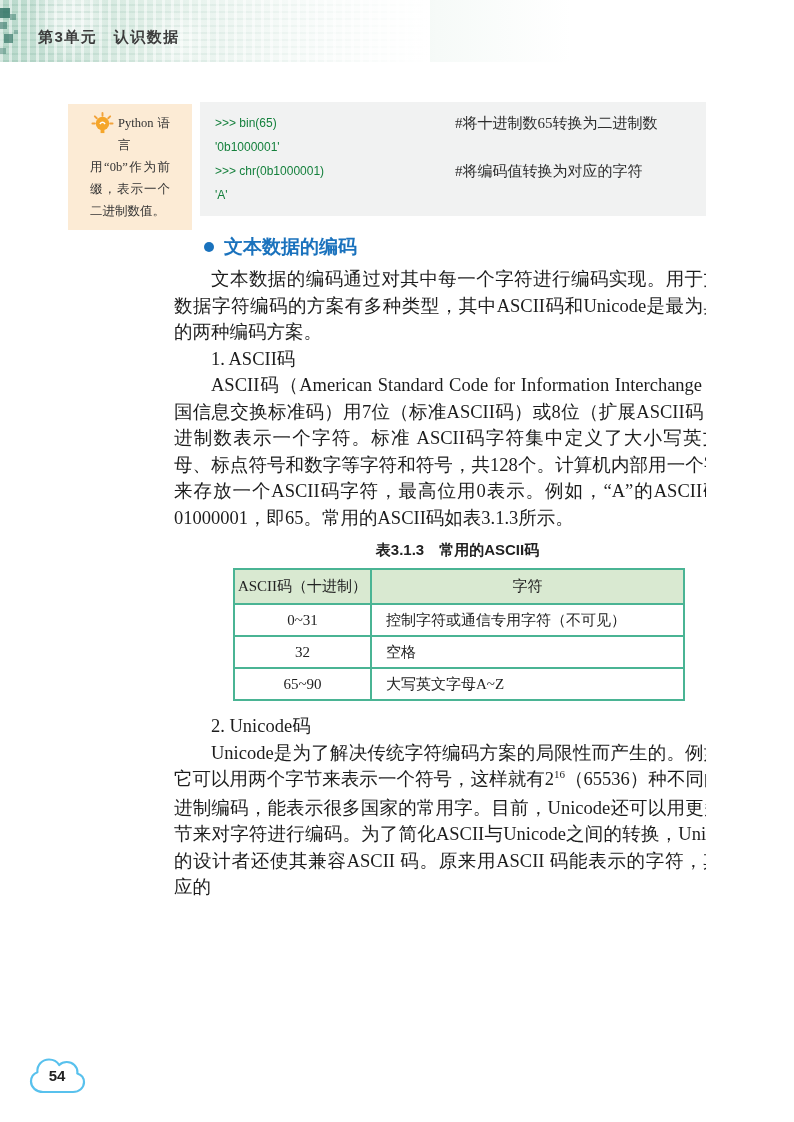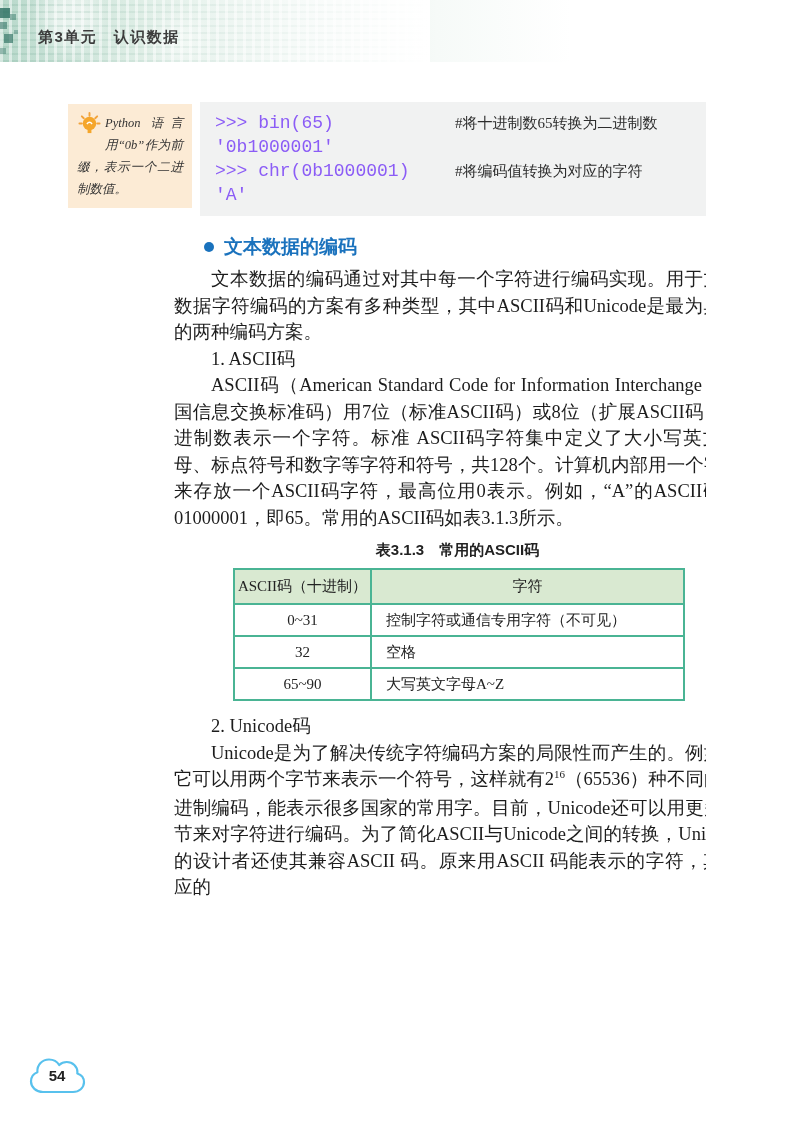--- a/index.html
+++ b/index.html
@@ -32,33 +32,33 @@
   .c6 { left:14px; top:30px; width:4px; height:4px; opacity:.35; }
   .band-title {
     position:absolute; left:38px; top:28px;
     font-family:"Liberation Sans","DejaVu Sans",sans-serif;
     font-weight:bold; font-size:15px; color:#3c3c3c; letter-spacing:1.5px;
   }
 
   
   .tip {
     position:absolute; left:68px; top:104px; width:124px; min-height:93px;
-    background:#fcebd5; padding:8px 9px; box-sizing:border-box;
-    font-size:12.5px; line-height:22px; text-align:justify; color:#333;font-style:italic;
+    background:#fcebd5; padding:8px 22px; box-sizing:border-box;
+    font-size:12.5px; line-height:22px; text-align:justify; color:#333;
   }
   .bulb { float:left; width:25px; height:23px; margin:0 3px 0 0; }
 
   
   .console {
     position:absolute; left:200px; top:102px; width:510px; height:114px;
     background:#f1f2f2; padding:9px 0 0 15px; box-sizing:border-box;
   }
   .cline { display:flex; align-items:center; height:24px; }
-  .ccode { flex:0 0 240px; font-family:Liberation Mono, monospace;
-    font-size:18px; color:#8b5cf6; white-space:pre; }
+  .ccode { flex:0 0 240px; font-family:Liberation Sans, sans-serif;
+    font-size:12px; color:#15803d; white-space:pre; }
   .ccomment { font-size:15px; color:#2d2d2d; }
 
   
   .sec { position:absolute; left:204px; top:234px; display:flex; align-items:center;
     font-family:"Liberation Sans","DejaVu Sans",sans-serif; font-weight:bold;
     font-size:19px; color:#1a72bd; }
   .dot { width:10px; height:10px; border-radius:50%; background:#1a72bd; margin-right:10px; flex:0 0 auto; }
 
   
   .col { position:absolute; left:174px; top:266px; width:567px;

